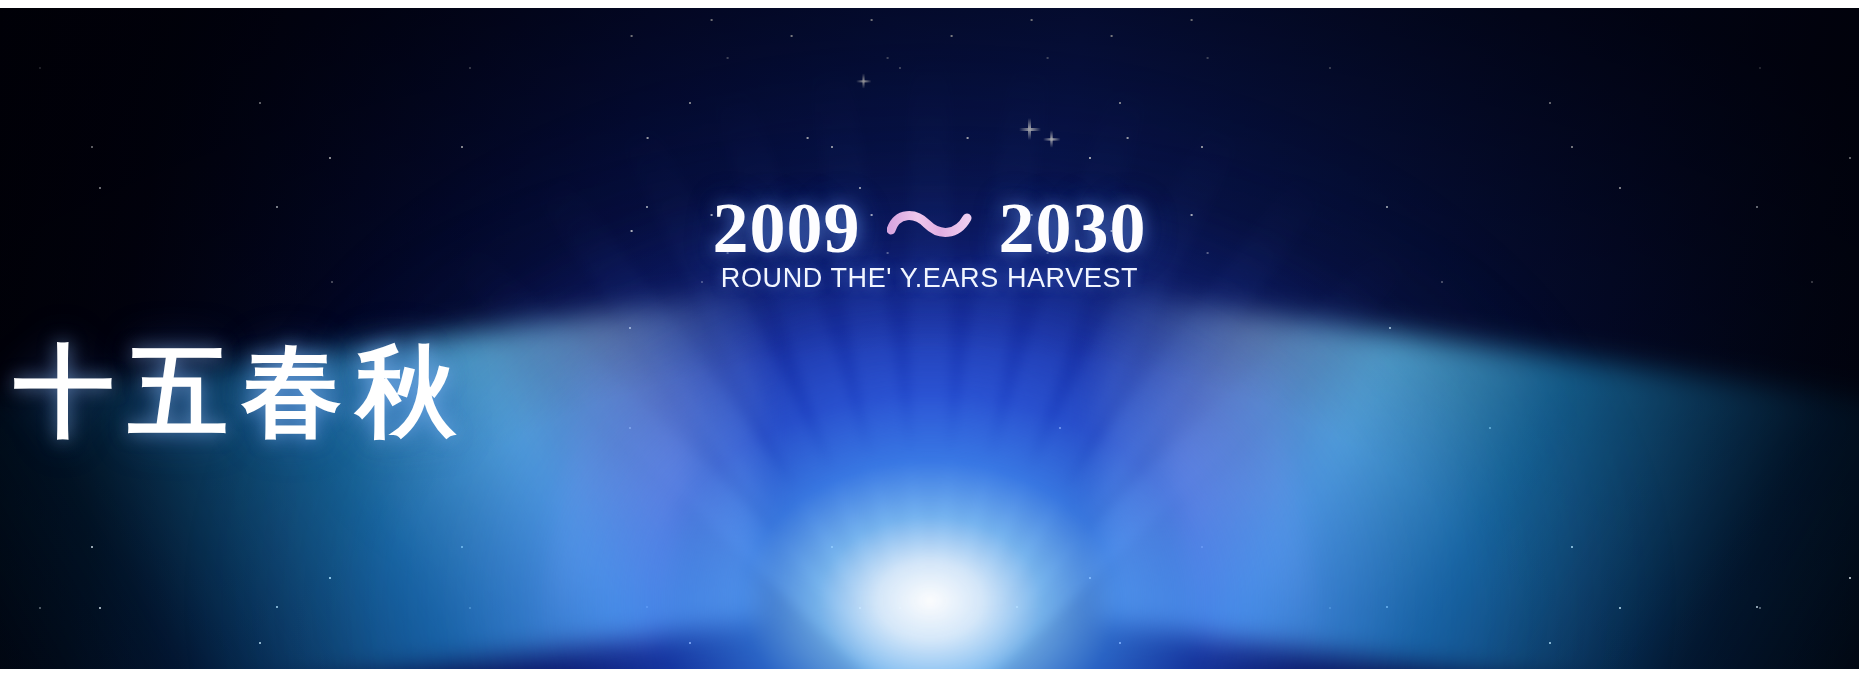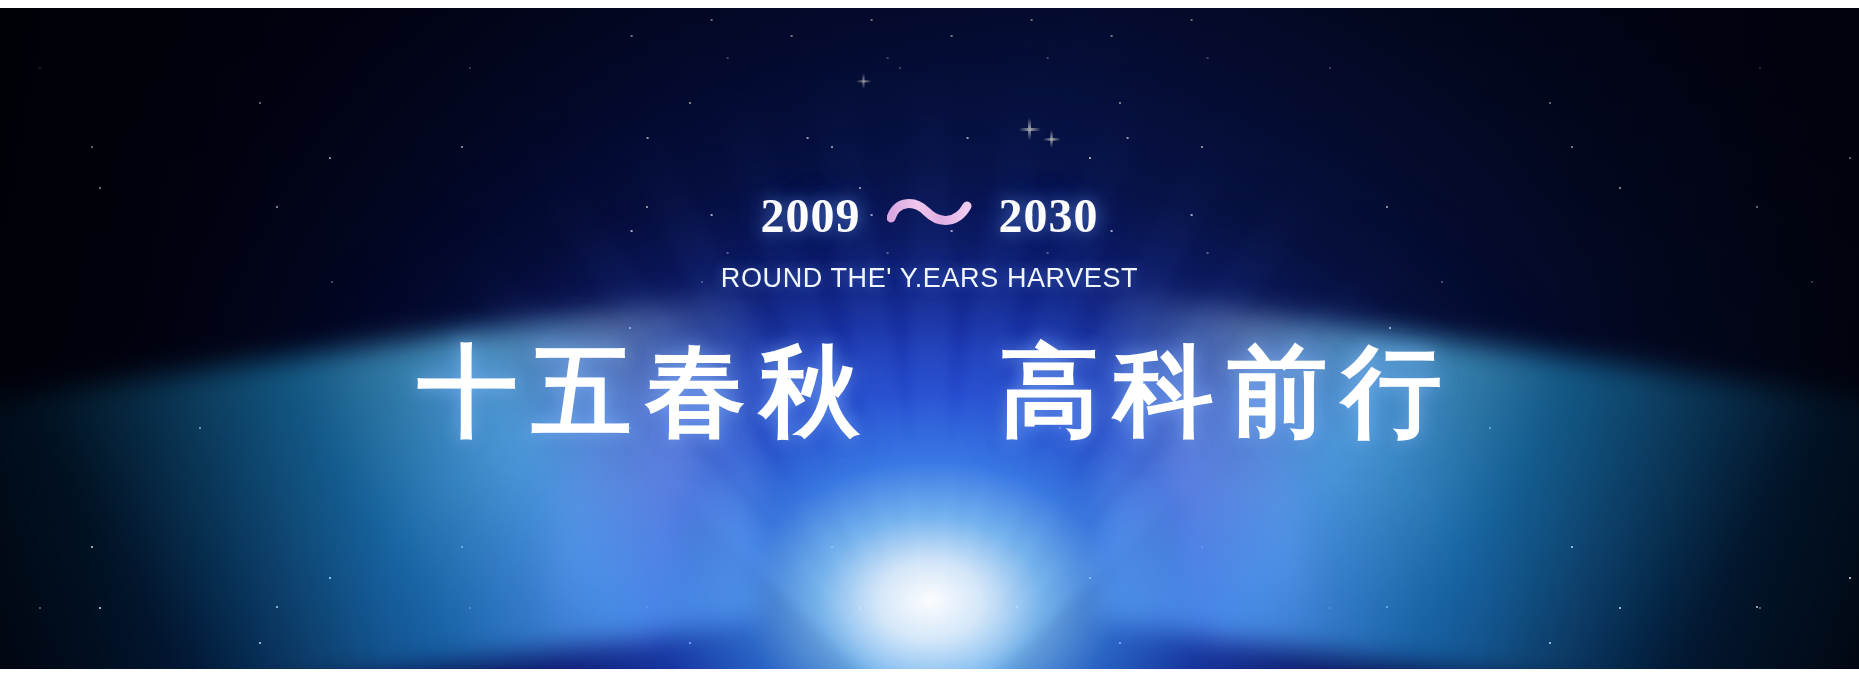--- a/index.html
+++ b/index.html
@@ -286,21 +286,21 @@
     top: 192px;
     width: 100%;
     display: flex;
     align-items: center;
     justify-content: center;
     gap: 26px;
   }
   .year {
     font-family: "Liberation Serif", "DejaVu Serif", serif;
     font-weight: 700;
-    font-size: 48px;
+    font-size: 72px;
     line-height: 1;
     color: #fdfdff;
     letter-spacing: 1px;
     text-shadow: 0 0 16px rgba(120,170,255,0.55), 0 0 34px rgba(60,110,230,0.35);
   }
   .tilde {
     display: block;
     width: 86px;
     height: 46px;
     margin-top: -6px;
@@ -320,22 +320,21 @@
     text-shadow: 0 0 12px rgba(110,160,255,0.5);
   }
 
   .headline {
     position: absolute;
     left: 0;
     top: 338px;
     width: 100%;
     display: flex;
     align-items: center;
-    justify-content: center;
-    gap: 112px;
+    gap: 86px;
   }
   .headline-phrase {
     font-family: "DejaVu Sans", "Liberation Sans", sans-serif;
     font-weight: 700;
     font-size: 100px;
     line-height: 1.08;
     color: #ffffff;
     letter-spacing: 14px;
     text-indent: 14px;
     text-shadow:
@@ -408,19 +407,18 @@
         </svg>
       </span>
 
       <span class="year">2030</span>
     </div>
 
     <div class="subtitle">ROUND THE' Y.EARS  HARVEST</div>
 
     <div class="headline">
       <span class="headline-phrase">十五春秋</span>
-      <span class="headline-phrase">高科前行</span>
     </div>
 
   </div>
 
   <div class="trim-bottom"></div>
 </div>
 
 </body></html>

